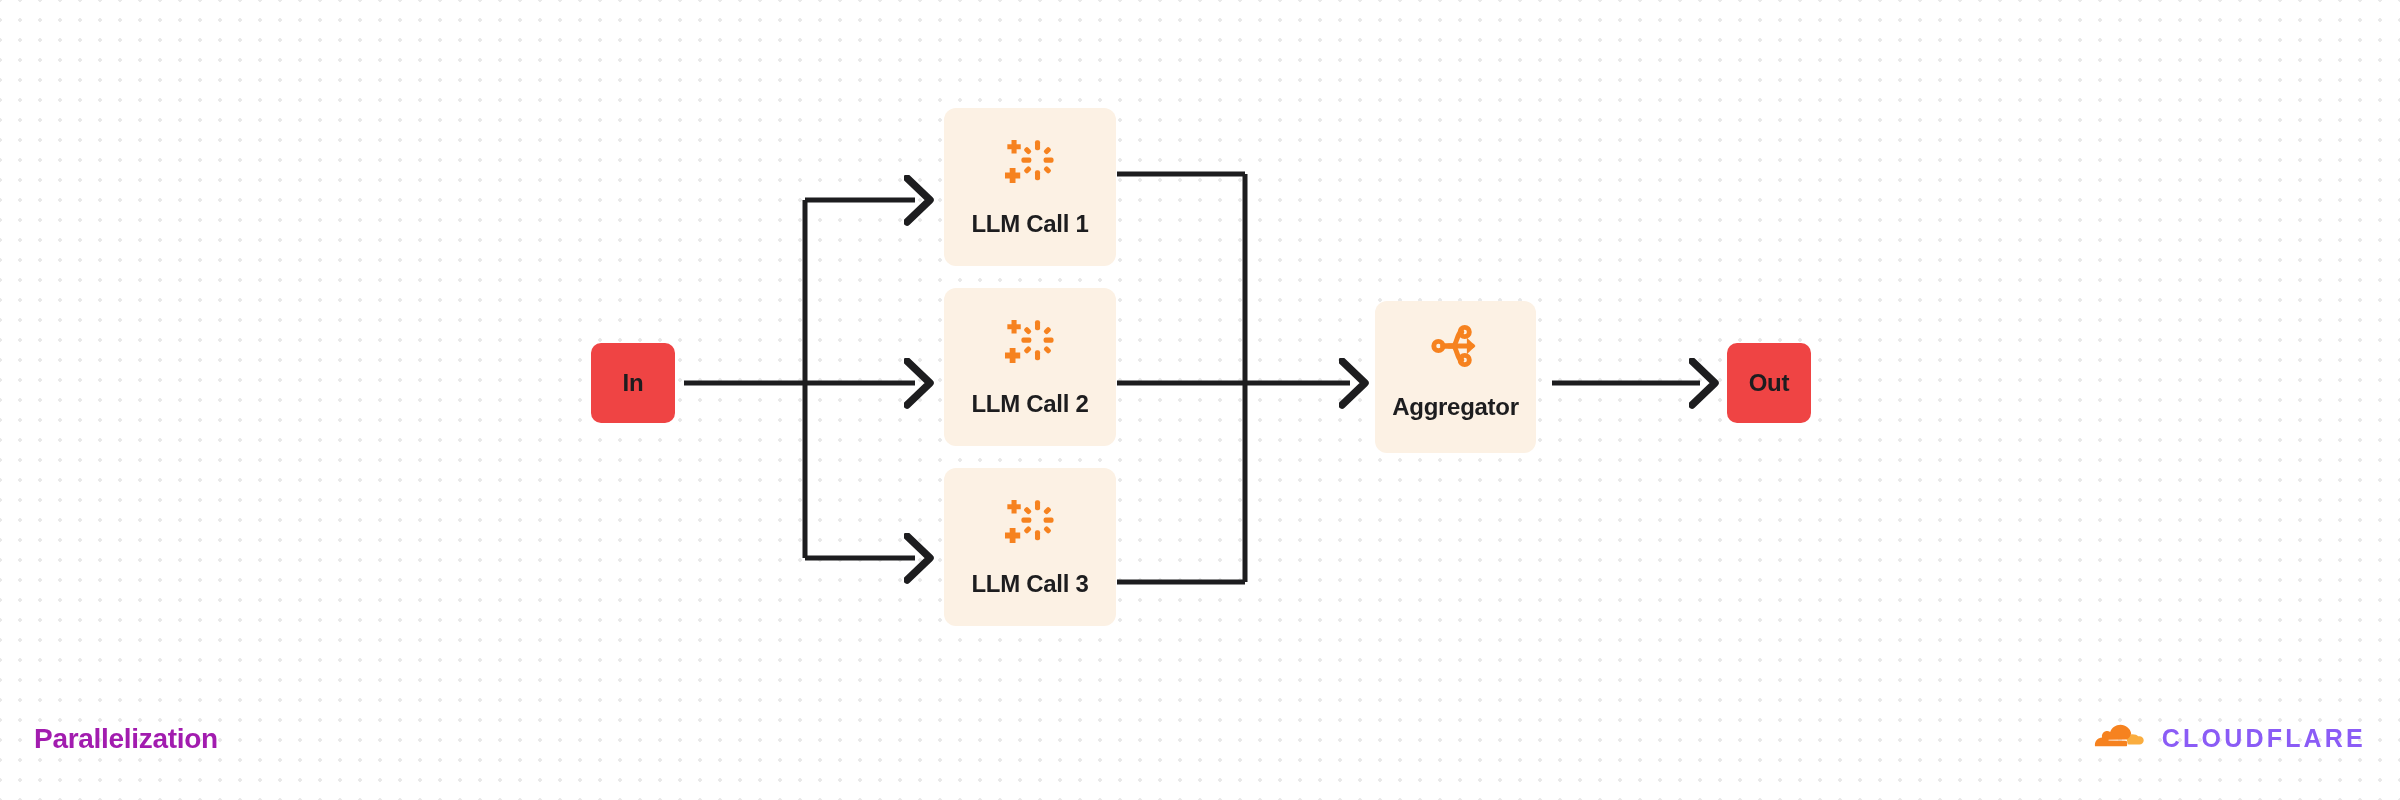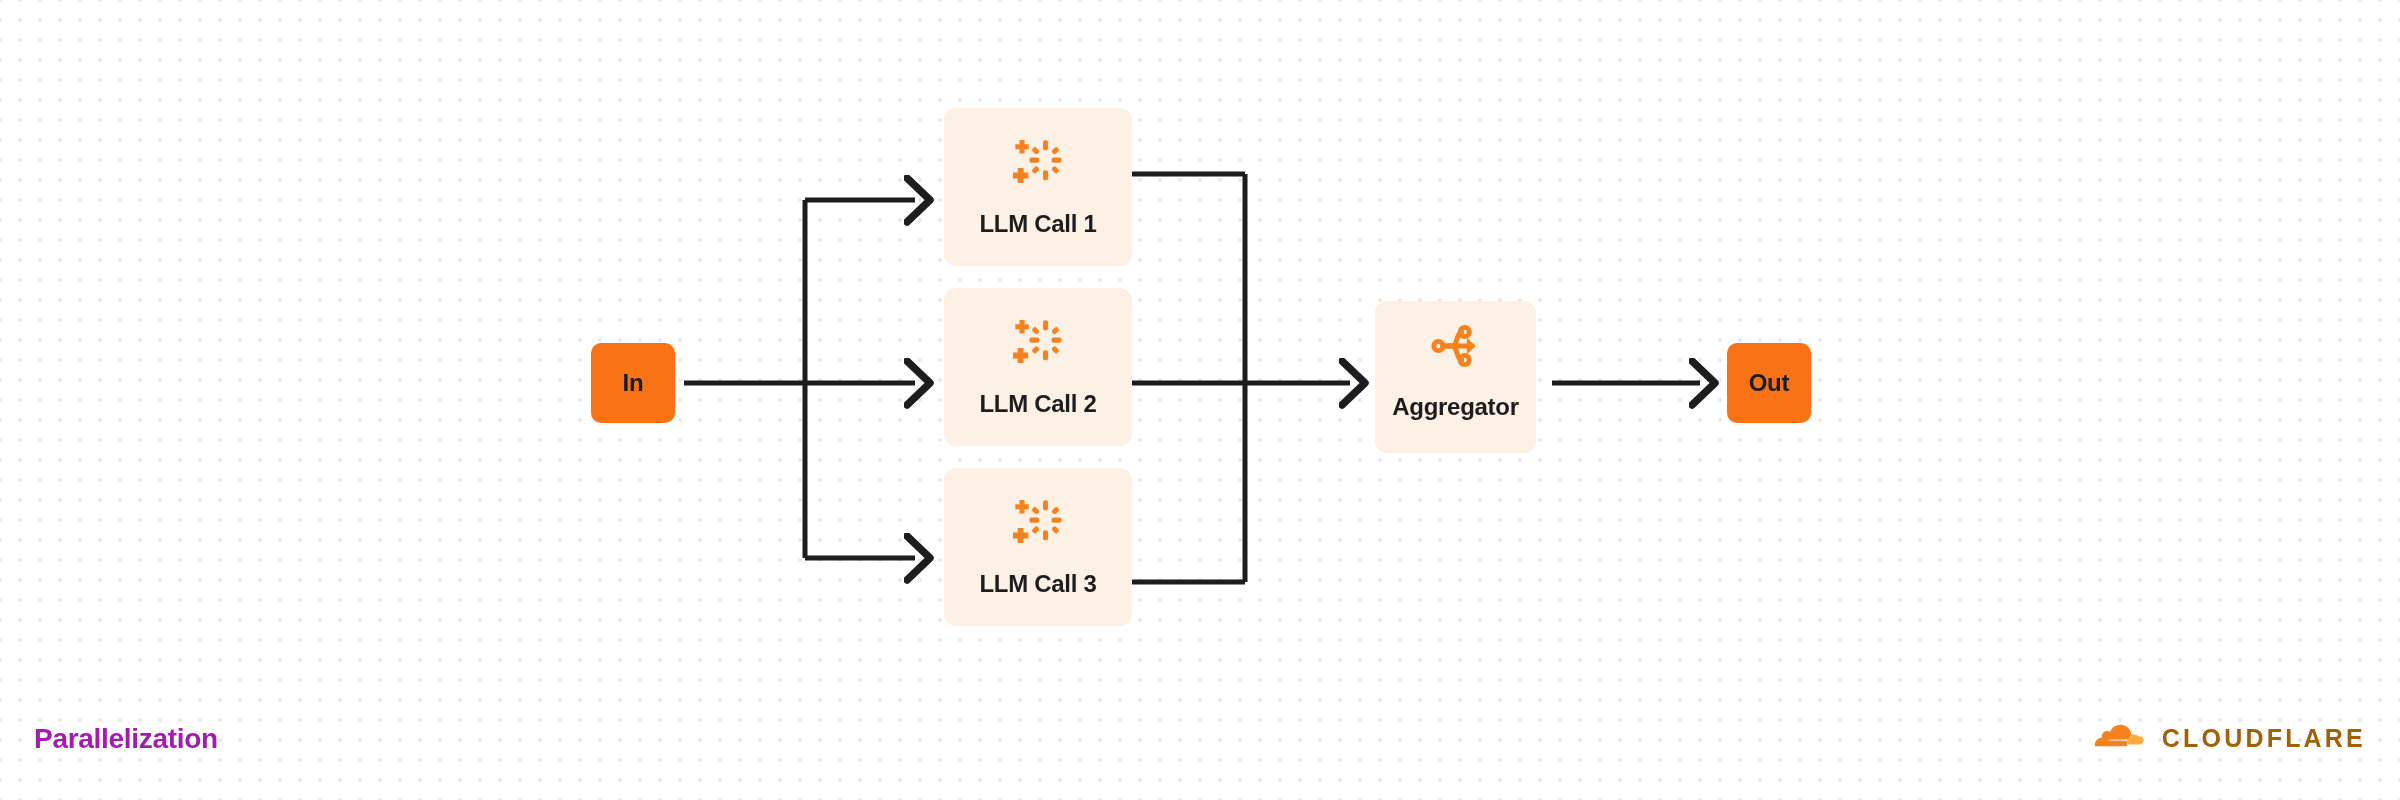--- a/index.html
+++ b/index.html
@@ -43,37 +43,37 @@
   .node {
     position: absolute;
     box-sizing: border-box;
     display: flex;
     flex-direction: column;
     align-items: center;
     justify-content: center;
   }
 
   .node-io {
-    background: #f97316;
+    background: #ef4444;
     border-radius: 10px;
     width: 84px;
     height: 80px;
   }
   .node-io .node-label {
     font-size: 24px;
     font-weight: 700;
     color: #1d1d1f;
     letter-spacing: -0.2px;
     line-height: 1;
   }
 
   .node-llm {
     background: #fcf1e4;
     border-radius: 12px;
-    width: 188px;
+    width: 172px;
     height: 158px;
     justify-content: flex-start;
     padding-top: 26px;
   }
   .node-llm .node-icon {
     width: 58px;
     height: 58px;
     display: block;
   }
   .node-llm .node-label {
@@ -131,21 +131,21 @@
   }
   #brand-logo .brand-mark {
     width: 62px;
     height: 30px;
     display: block;
   }
   #brand-logo .brand-word {
     font-size: 25px;
     font-weight: 700;
     letter-spacing: 3.2px;
-    color: #a16207;
+    color: #8b5cf6;
     line-height: 1;
   }
 </style>
 </head>
 <body>
 
 <div id="canvas">
 
   <div id="dot-grid"></div>
 

